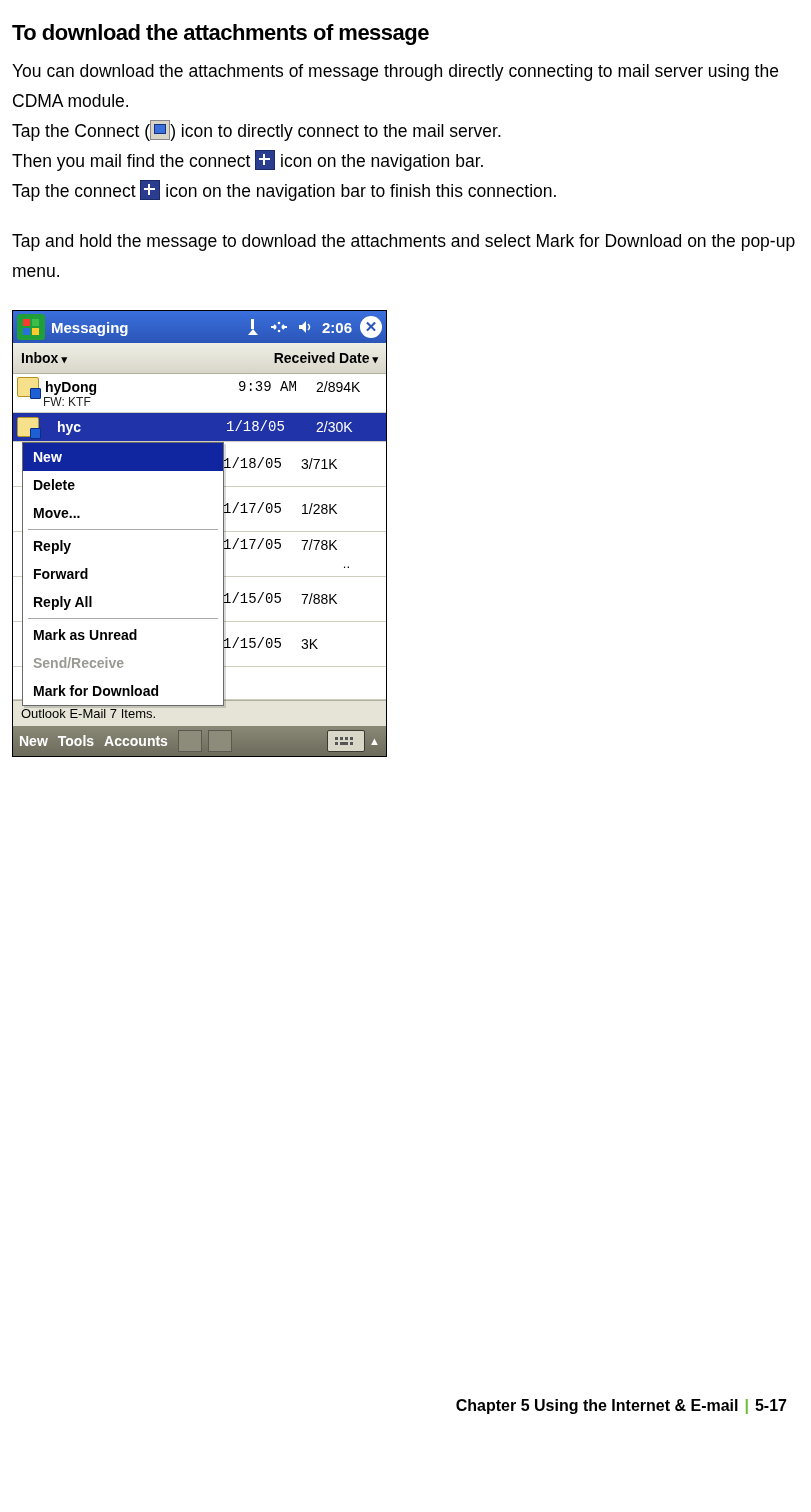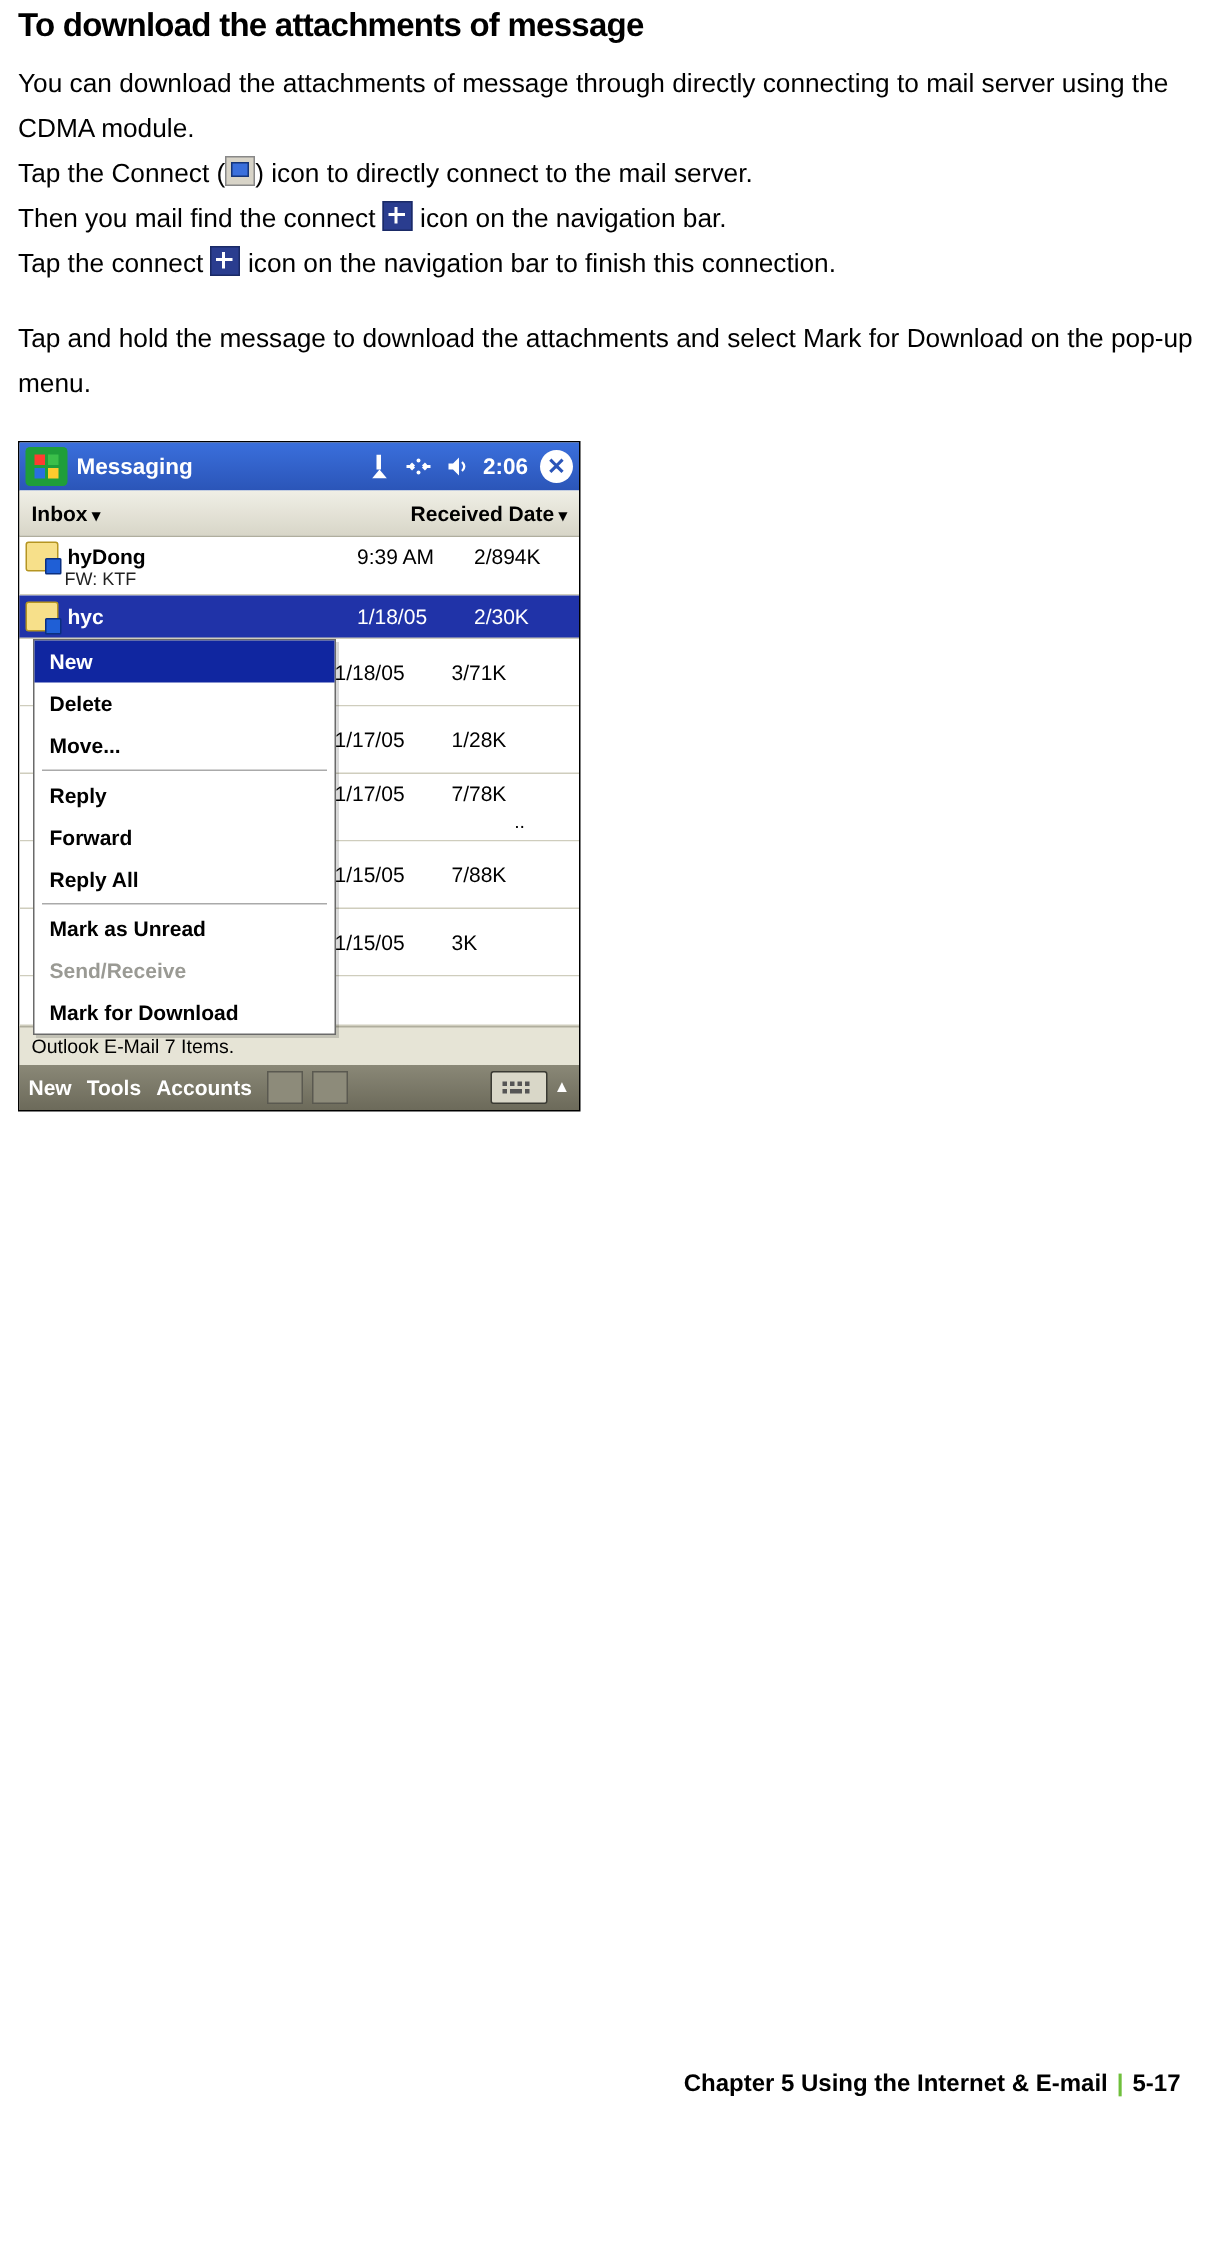--- a/index.html
+++ b/index.html
@@ -4,21 +4,21 @@
 <style>
   body {
     margin: 0;
     padding: 0;
     font-family: Arial, Helvetica, sans-serif;
     background: #fff;
     color: #000;
     width: 811px;
   }
   .page {
-    padding: 4px 12px 30px 12px;
+    padding: 20px 12px 30px 12px;
     box-sizing: border-box;
   }
   h2.section-title {
     font-family: Arial, Helvetica, sans-serif;
     font-weight: 900;
     font-size: 22px;
     margin: 0 0 10px 0;
     letter-spacing: -0.5px;
   }
   .body-text {
@@ -113,27 +113,27 @@
     background:#fff;
   }
   .msg-row .ic{
     width:20px;height:18px;margin-right:6px;
     background:#f7e08a;border:1px solid #b59522;border-radius:2px;position:relative;
   }
   .msg-row .ic::after{
     content:"";position:absolute;right:-3px;bottom:-3px;width:9px;height:9px;background:#1f5fd6;border:1px solid #0a2f80;border-radius:1px;
   }
   .msg-row .from{flex:1;font-weight:bold;font-size:14px;}
-  .msg-row .date{width:78px;text-align:left;font-size:14px;}
+  .msg-row .date{width:78px;text-align:left;font-size:14px;font-family:Liberation Mono, monospace;}
   .msg-row .size{width:64px;text-align:left;font-size:14px;}
   .msg-row .sub{font-size:12px;color:#222;width:100%;margin-left:26px;font-weight:400;margin-top:-2px}
   .msg-row.first{flex-wrap:wrap}
   .msg-row.first .toprow{display:flex;width:100%;align-items:center}
 
-  .msg-row.sel{background:#2033a8;color:#fff;}
+  .msg-row.sel{background:#2033a8;color:#fff;gap:12px;}
   .msg-row.sel .from,.msg-row.sel .date,.msg-row.sel .size{color:#fff}
   .msg-row.sel .ic{background:#f7e08a}
 
   .context-menu{
     position:absolute;
     left:9px; top:0;
     width:200px;
     background:#fff;
     border:1px solid #6a6a6a;
     box-shadow:2px 2px 0 rgba(0,0,0,0.15);

